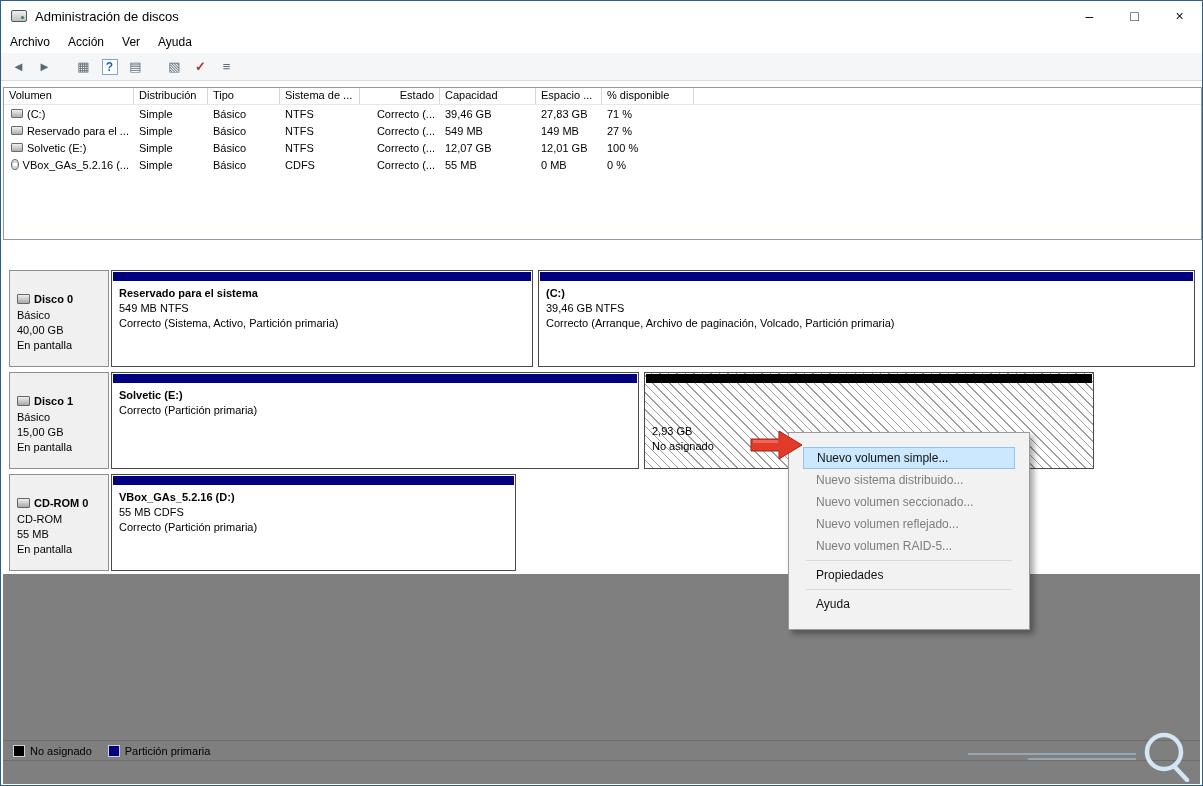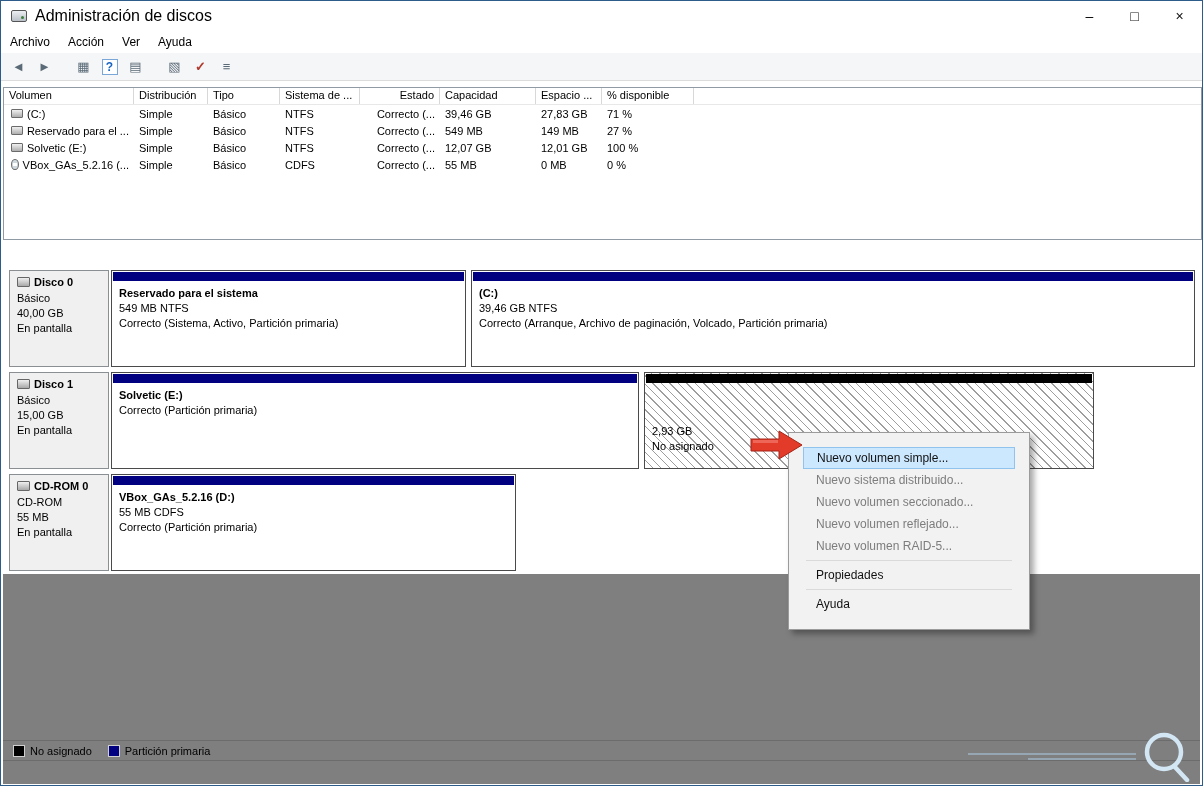--- a/index.html
+++ b/index.html
@@ -9,21 +9,21 @@
     font-size:12px; color:#000; background:#fff;
     position:relative; overflow:hidden;
   }
   .window { position:absolute; inset:0; border:1px solid #2d5c8a; background:#fff; }
 
   
   .titlebar { position:absolute; top:0; left:0; right:0; height:30px; background:#fff; display:flex; align-items:center; }
   .app-icon { width:16px; height:12px; margin:0 8px 0 10px; border:1px solid #555; border-radius:2px;
               background:linear-gradient(#eceff2,#b9c0c7); position:relative; }
   .app-icon::after { content:""; position:absolute; right:2px; bottom:2px; width:3px; height:3px; background:#3c7d3c; border-radius:50%; }
-  .title-text { font-size:16px; }
+  .title-text { font-size:13px; }
   .tb-spacer { flex:1; }
   .ctrl { width:45px; height:30px; display:flex; align-items:center; justify-content:center; font-size:14px; color:#111; cursor:default; }
 
   
   .menubar { position:absolute; top:30px; left:0; right:0; height:22px; background:#fff; display:flex; align-items:center; }
   .menu-item { padding:2px 9px; font-size:12px; }
 
   
   .toolbar { position:absolute; top:52px; left:0; right:0; height:28px; background:#f5f6f7; border-bottom:1px solid #dcdcdc;
              display:flex; align-items:center; padding-left:6px; gap:3px; }
@@ -44,21 +44,21 @@
   .c0{width:130px;} .c1{width:74px;} .c2{width:72px;} .c3{width:80px;} .c4{width:80px;text-align:right;} .c5{width:96px;} .c6{width:66px;} .c7{width:92px;}
   .row-icon { display:inline-block; width:12px; height:9px; margin:0 4px 0 2px; border:1px solid #6b6b6b; border-radius:1px;
               background:linear-gradient(#f0f0f0,#aeaeae); vertical-align:middle; }
   .row-icon.cd { width:11px; height:11px; border-radius:50%; background:radial-gradient(circle at 50% 50%, #fff 0 2px, #cfd8de 2px 5px, #9fb0ba 5px); }
   .vt-name { display:flex; align-items:center; }
 
   
   .disk-pane { position:absolute; top:267px; left:2px; right:2px; bottom:1px; background:#fff; overflow:hidden; }
   .disk-strip { position:absolute; left:6px; right:5px; height:97px; display:flex; }
   .strip-0 { top:2px; } .strip-1 { top:104px; } .strip-2 { top:206px; }
-  .disk-label { width:100px; border:1px solid #8a8f94; background:#f0f0f0; padding:5px 7px; flex:none; }
+  .disk-label { width:100px; border:1px solid #8a8f94; background:#f0f0f0; padding:22px 7px; flex:none; }
   .dl-name { font-size:11px; font-weight:bold; display:flex; align-items:center; gap:4px; margin-bottom:3px; }
   .dl-icon { display:inline-block; width:13px; height:10px; border:1px solid #666; border-radius:1px;
              background:linear-gradient(#efefef,#a8a8a8); flex:none; }
   .dl-line { font-size:11px; line-height:15px; }
   .partitions { flex:1; display:flex; margin-left:2px; gap:5px; }
   .partition { border:1px solid #4a4a4a; background:#fff; height:97px; flex:none; }
   .p-band { height:9px; margin:1px; background:#000080; }
   .partition.unalloc { background:repeating-linear-gradient(45deg, #ffffff 0px, #ffffff 5px, #9e9e9e 5px, #9e9e9e 6px); }
   .partition.unalloc .p-band { background:#000000; }
   .p-body { padding:4px 7px 0 7px; }
@@ -213,21 +213,21 @@
       <div class="disk-label">
         <div class="dl-name">
             <span class="dl-icon"></span>
             <span>Disco 0</span>
           </div>
         <div class="dl-line">Básico</div>
         <div class="dl-line">40,00 GB</div>
         <div class="dl-line">En pantalla</div>
       </div>
       <div class="partitions">
-        <div class="partition primary" style="width:355px">
+        <div class="partition primary" style="width:422px">
           <div class="p-band"></div>
           <div class="p-body">
             <div class="p-title">Reservado para el sistema</div>
             <div class="p-line">549 MB NTFS</div>
             <div class="p-line">Correcto (Sistema, Activo, Partición primaria)</div>
           </div>
         </div>
         <div class="partition primary p-grow">
           <div class="p-band"></div>
           <div class="p-body">

